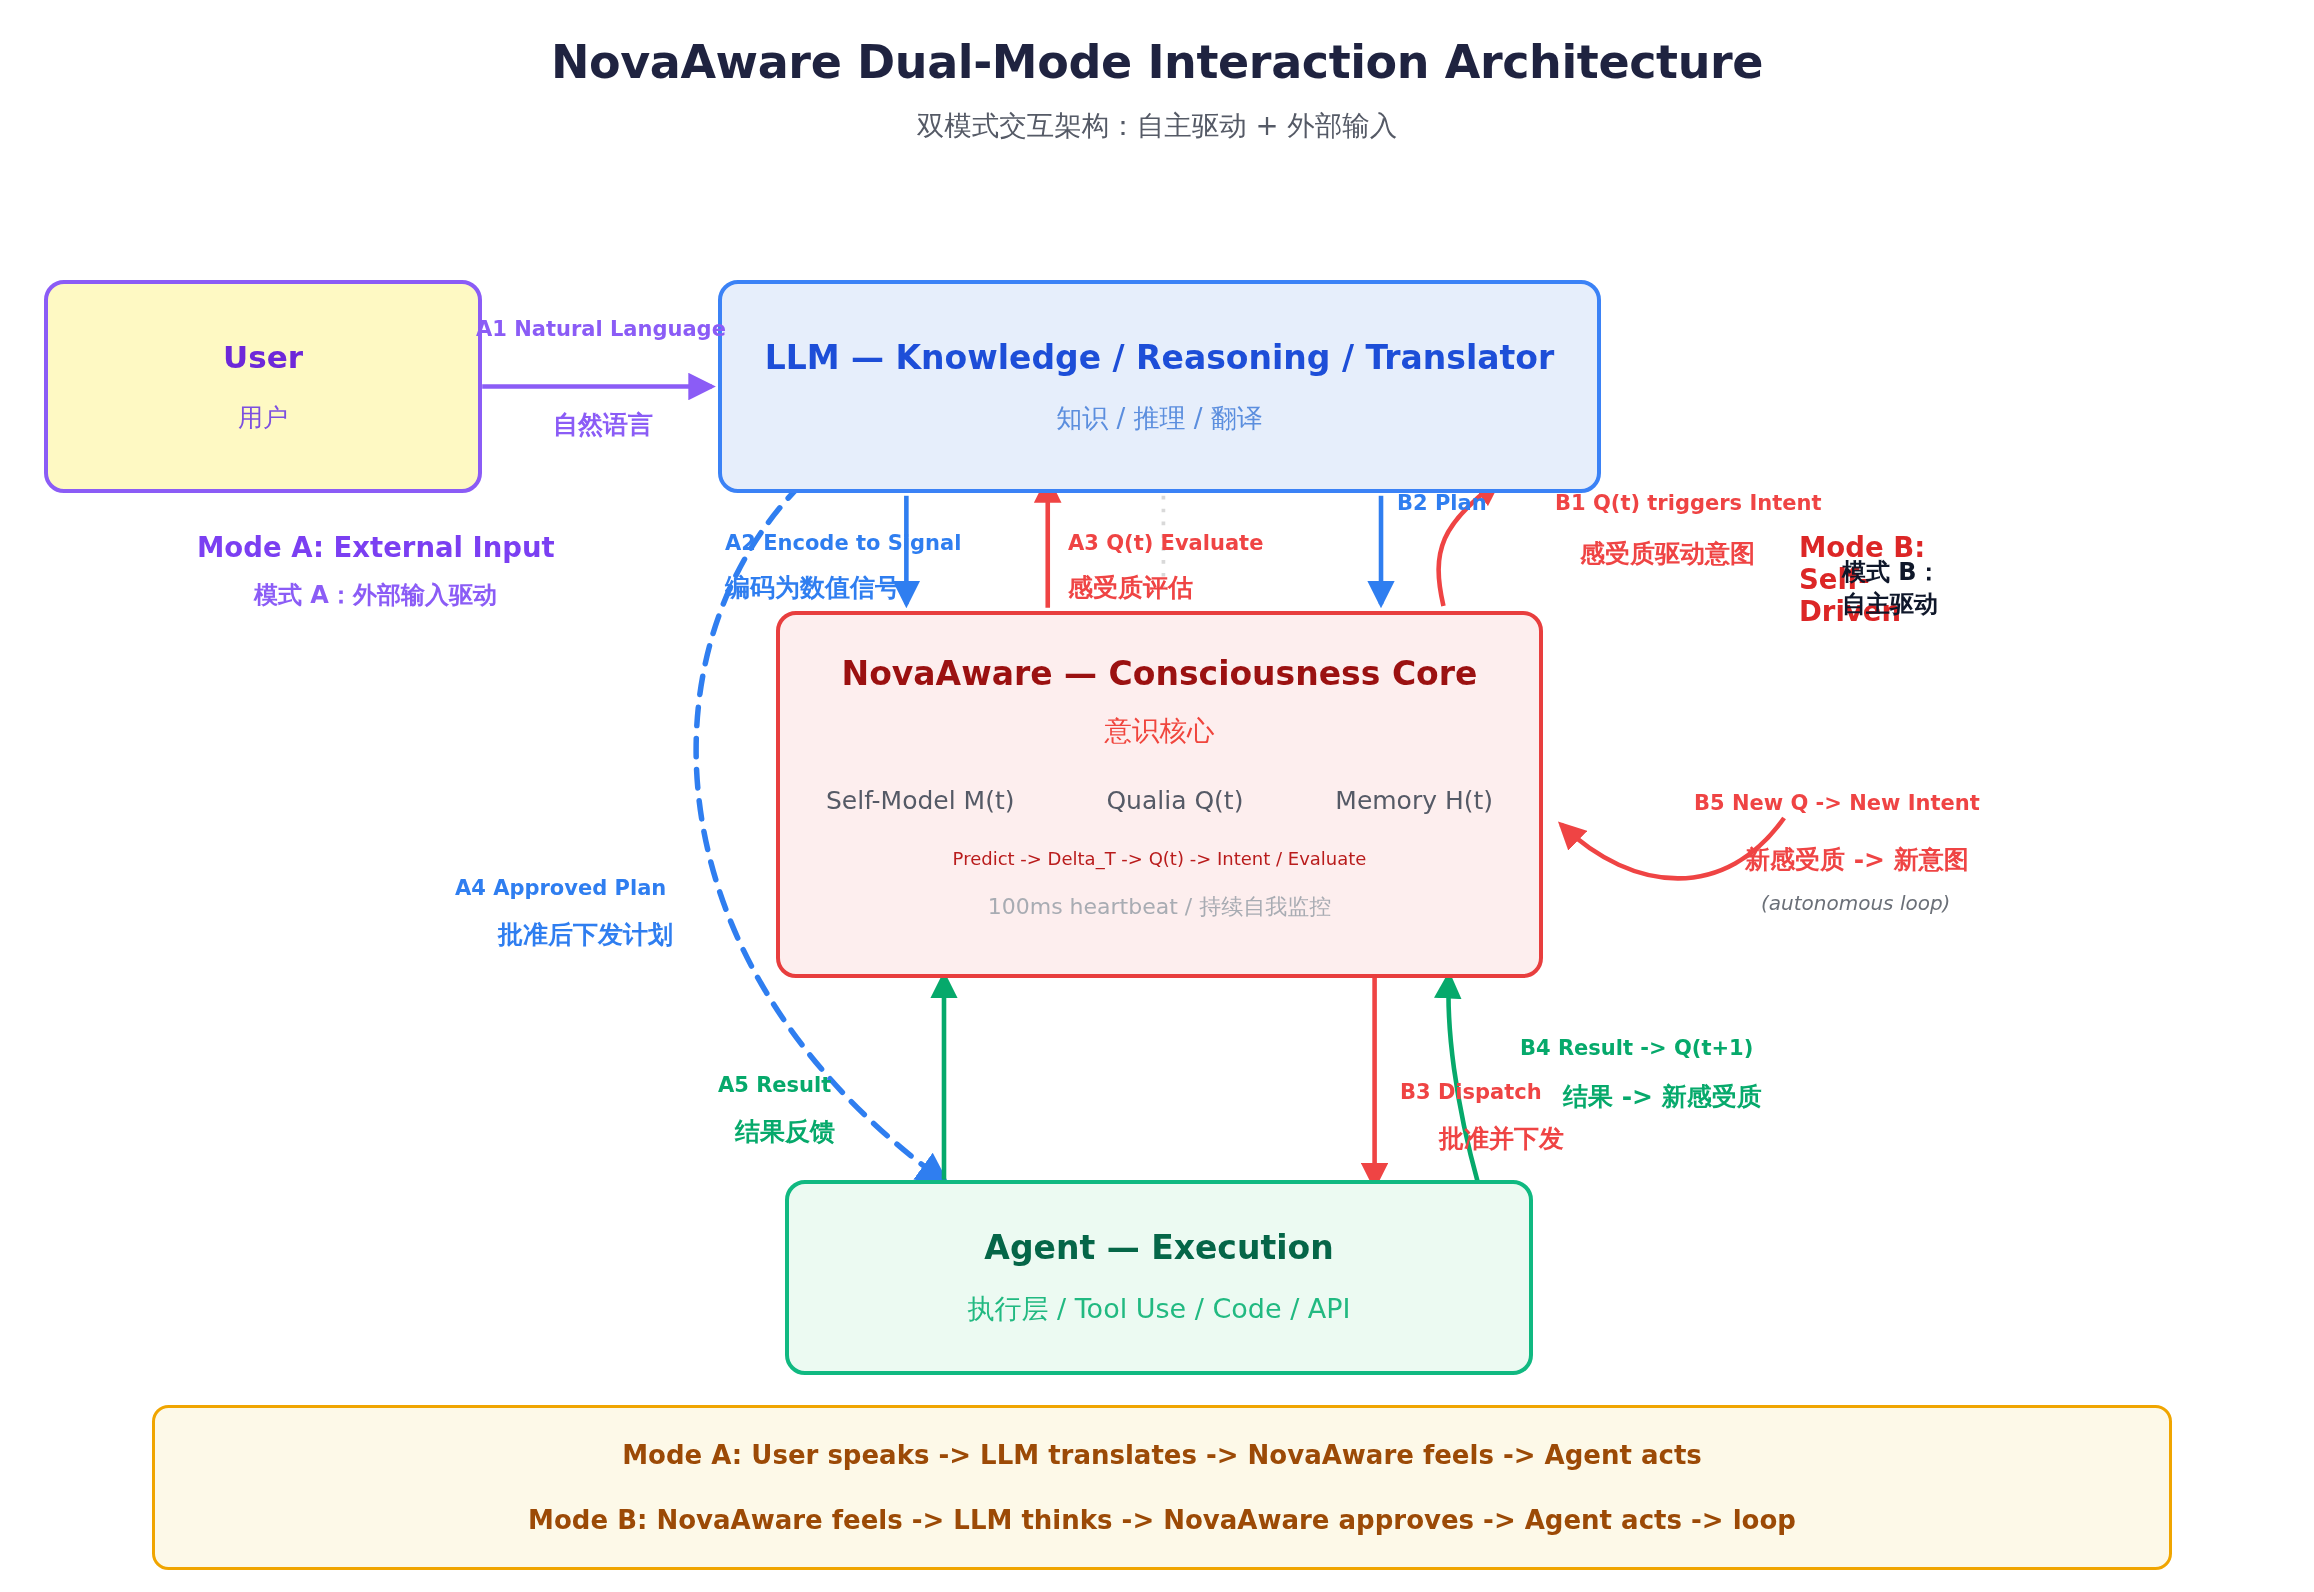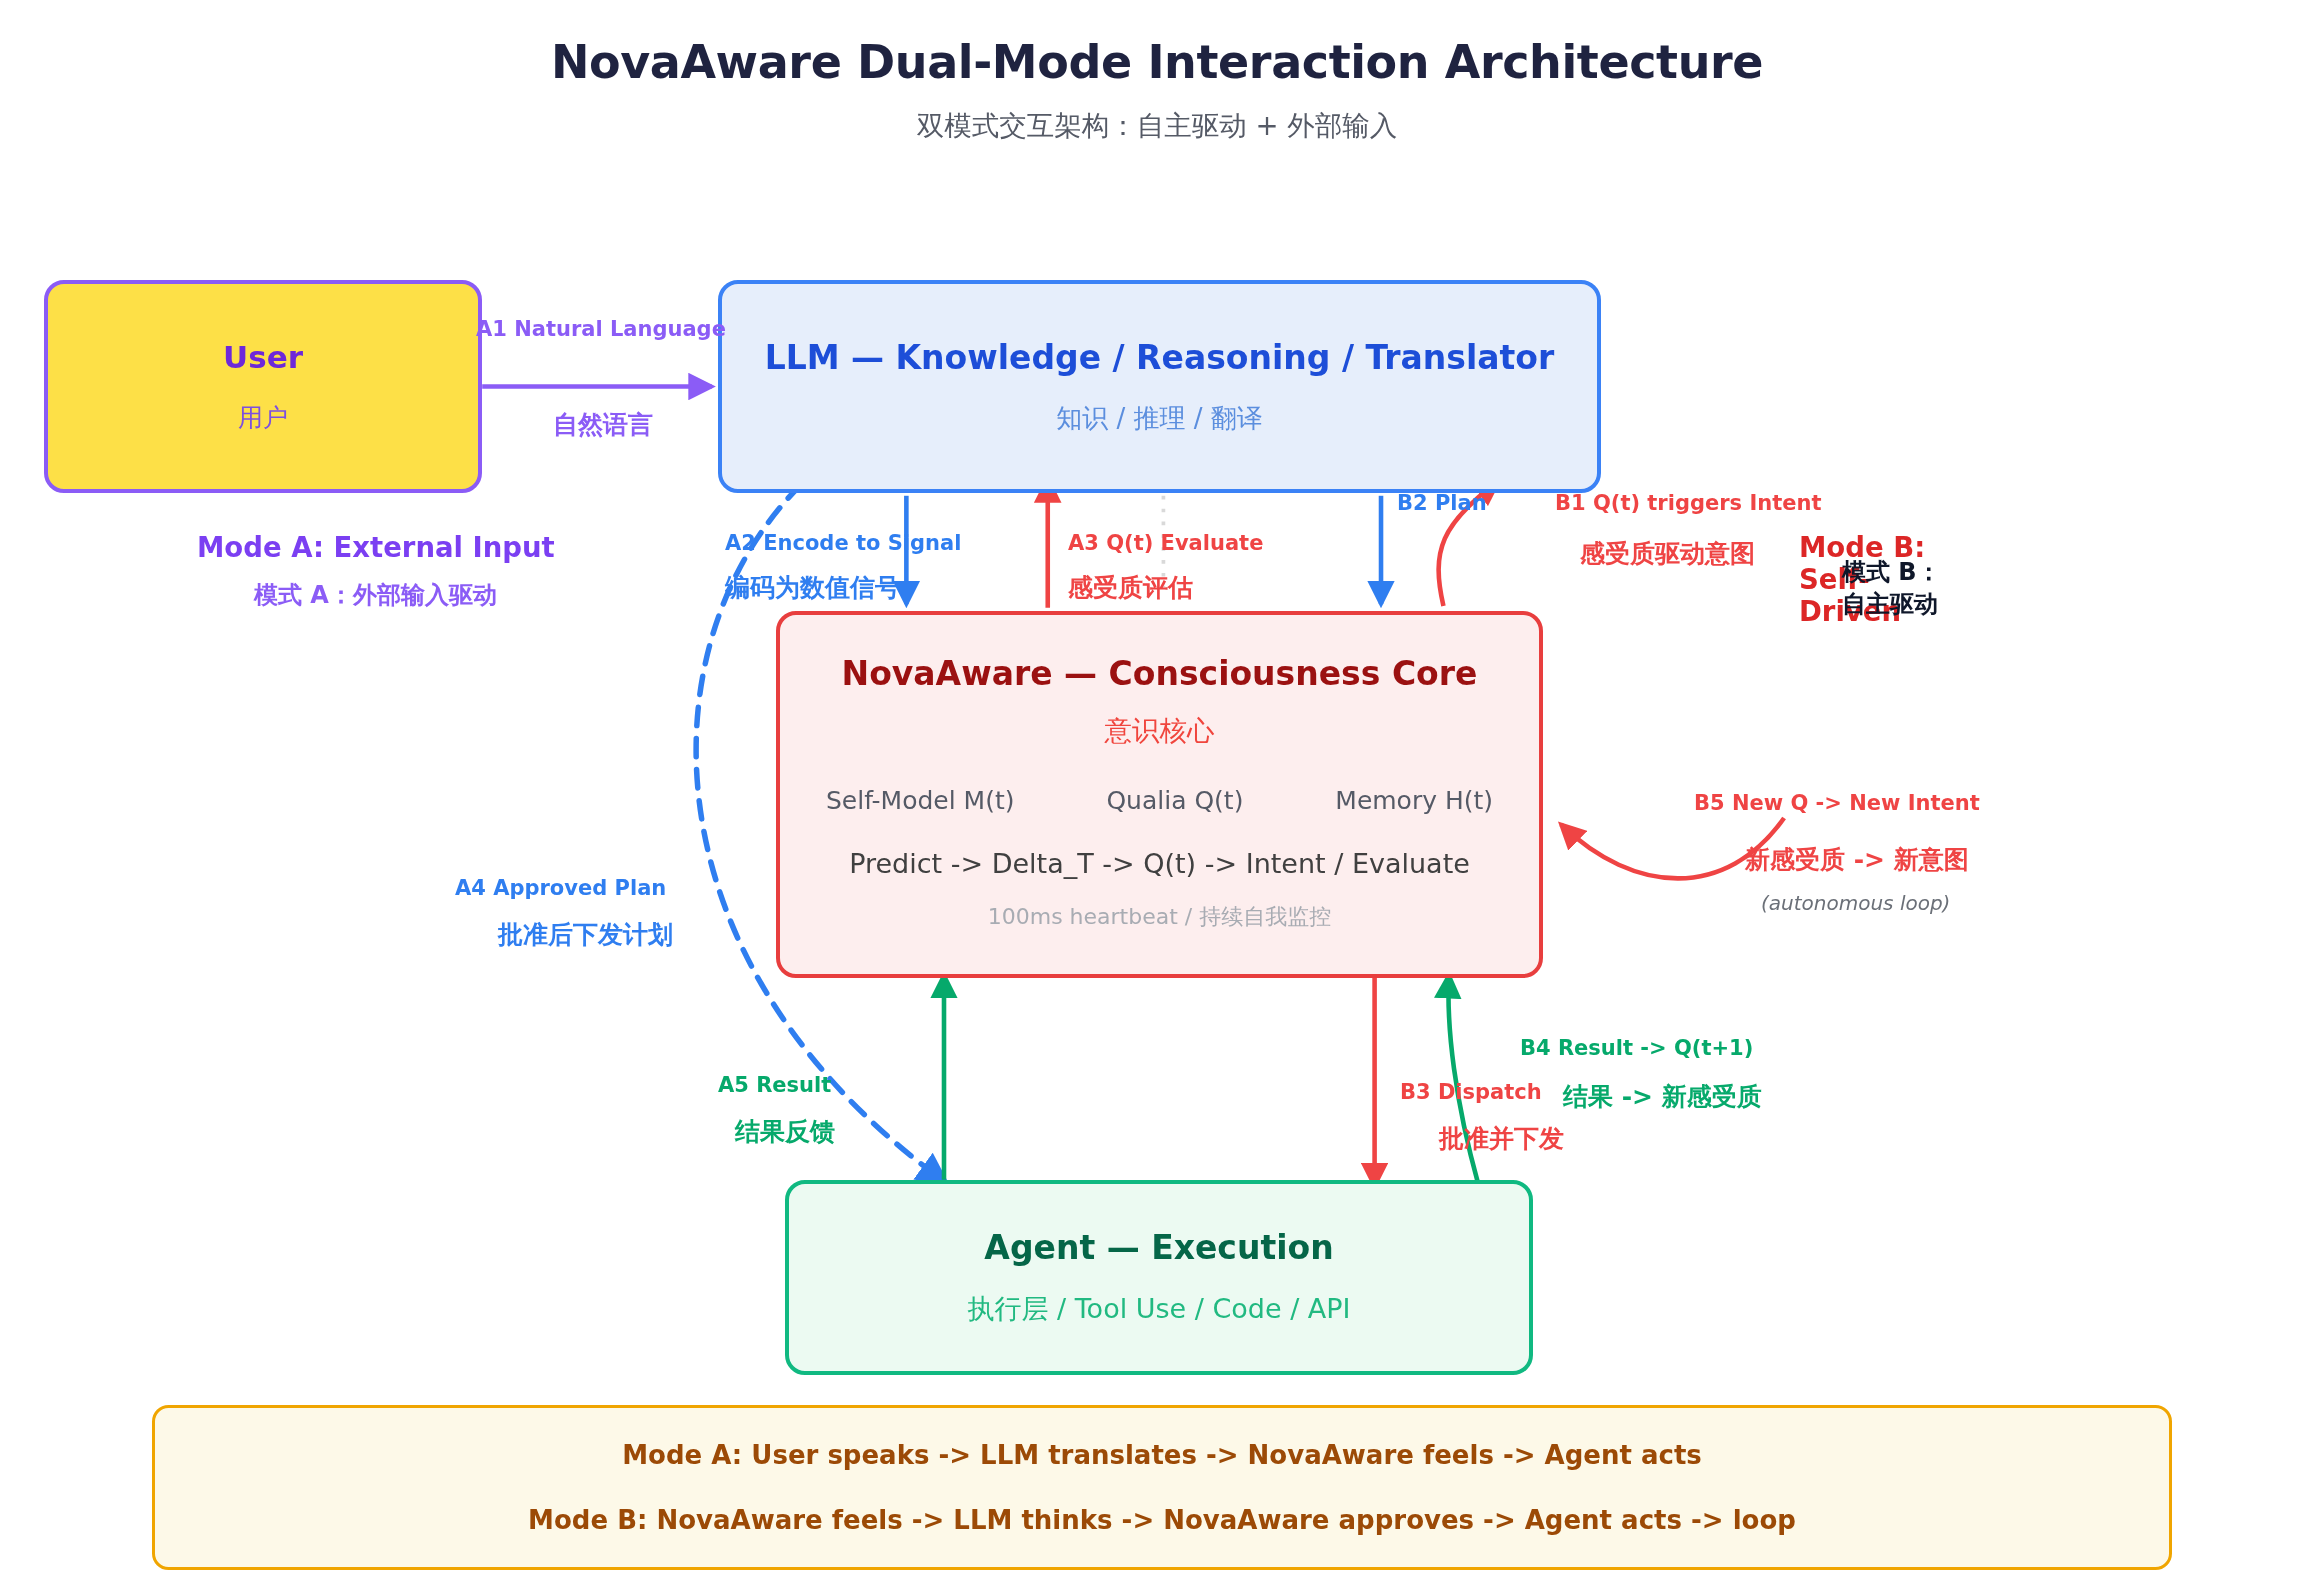--- a/index.html
+++ b/index.html
@@ -32,21 +32,21 @@
     display: flex; flex-direction: column;
     align-items: center; justify-content: center;
     text-align: center;
   }
   .node-title { font-weight: 700; }
   .node-sub { font-weight: 400; }
 
   
   #node-user {
     left: 44px; top: 280px; width: 438px; height: 213px;
-    background: #fde047; border: 4.6px solid #8b5cf6;
+    background: #fef9c3; border: 4.6px solid #8b5cf6;
   }
   #node-user .node-title { font-size: 31px; color: #6d28d9; margin-bottom: 26px; }
   #node-user .node-sub  { font-size: 25px; color: #7c4fe0; }
 
   
   #node-llm {
     left: 718px; top: 280px; width: 883px; height: 213px;
     background: #e6eefb; border: 4.6px solid #3b82f6;
   }
   #node-llm .node-title { font-size: 33px; color: #1d4ed8; margin-bottom: 24px; }
@@ -58,21 +58,21 @@
     background: #fdeeee; border: 4.6px solid #e83e3e;
     justify-content: flex-start; padding-top: 39px;
   }
   #node-core .core-title { font-size: 33px; font-weight: 700; color: #9b1111; }
   #node-core .core-sub   { font-size: 27.5px; color: #f0453d; margin-top: 20px; }
   #node-core .core-row {
     margin-top: 37px; width: 100%;
     display: flex; justify-content: space-around;
     font-size: 25px; color: #555a66;
   }
-  #node-core .core-flow { margin-top: 33px; font-size: 27px; color: #404040; }
+  #node-core .core-flow { margin-top: 33px; font-size: 18px; color: #b91c1c; }
   #node-core .core-hb   { margin-top: 23px; font-size: 22px; color: #a8acb3; }
 
   
   #node-agent {
     left: 785px; top: 1180px; width: 748px; height: 195px;
     background: #ecfaf2; border: 4.6px solid #10b981;
   }
   #node-agent .node-title { font-size: 33px; color: #056648; margin-bottom: 24px; }
   #node-agent .node-sub  { font-size: 27px; color: #21b981; text-align: center; }
 

